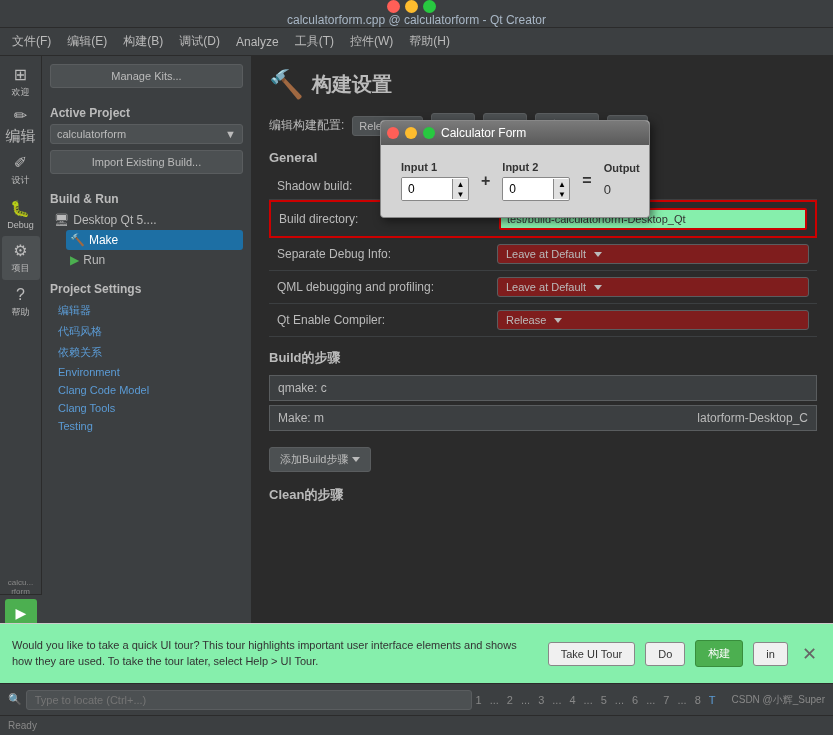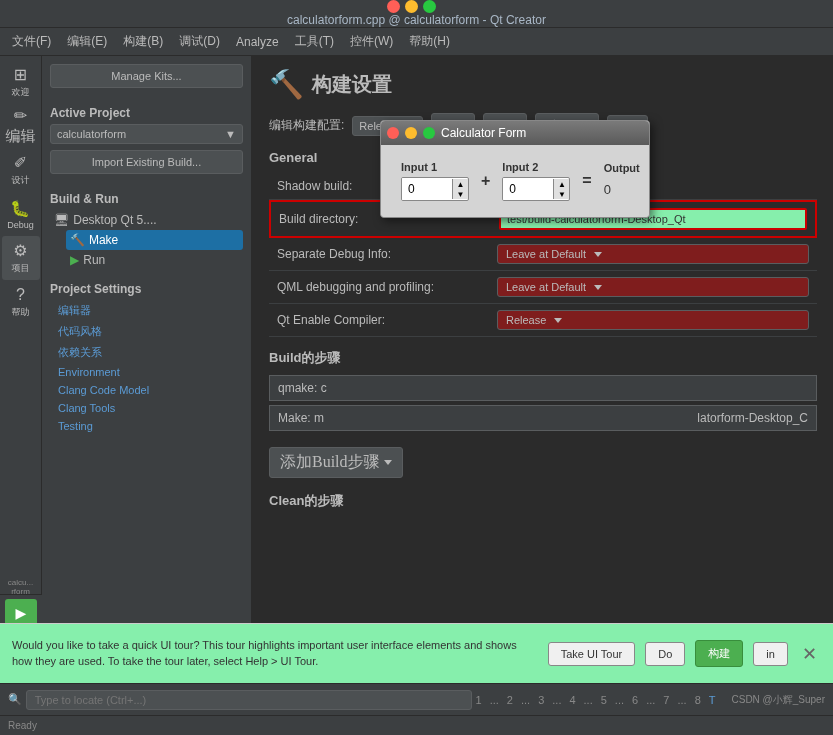--- a/index.html
+++ b/index.html
@@ -48,21 +48,21 @@
     .form-row-label { width: 220px; color: #bbbbbb; font-size: 12px; }
     .form-row-value { flex: 1; }
     .checkbox-val { width: 14px; height: 14px; background: white; border: 1px solid #888; display: flex; align-items: center; justify-content: center; font-size: 11px; color: #333; }
     .dir-input { width: 100%; padding: 3px 6px; background: #ffffff; border: 2px solid #cc0000; color: #333; font-size: 11px; border-radius: 2px; }
     .dropdown-select { padding: 3px 8px; background: #7f1d1d; border: 1px solid #5a5d5f; color: #bbbbbb; font-size: 11px; border-radius: 3px; display: flex; align-items: center; gap: 4px; cursor: pointer; min-width: 130px; }
 
     
     .build-steps-area { margin-top: 12px; }
     .qmake-row { display: flex; align-items: center; padding: 5px 8px; background: #3c3f41; border: 1px solid #5a5d5f; margin-bottom: 4px; font-size: 12px; color: #bbbbbb; }
     .make-row { display: flex; align-items: center; padding: 5px 8px; background: #3c3f41; border: 1px solid #5a5d5f; margin-bottom: 4px; font-size: 12px; color: #bbbbbb; }
-    .add-build-step-btn { padding: 4px 10px; background: #4c5052; border: 1px solid #5a5d5f; color: #bbbbbb; font-size: 16px; border-radius: 3px; cursor: pointer; display: inline-flex; align-items: center; margin-top: 8px; font-family: Liberation Serif, serif; }
+    .add-build-step-btn { padding: 4px 10px; background: #4c5052; border: 1px solid #5a5d5f; color: #bbbbbb; font-size: 11px; border-radius: 3px; cursor: pointer; display: inline-flex; align-items: center; margin-top: 8px; }
 
     .clean-section-title { font-size: 13px; font-weight: bold; color: #bbbbbb; margin: 14px 0 6px 0; }
 
     
     .bottom-bar { height: 32px; background: #3c3f41; display: flex; align-items: center; padding: 0 8px; border-top: 1px solid #2b2b2b; font-size: 11px; color: #888; gap: 4px; }
     .bottom-input { flex: 1; padding: 3px 8px; background: #4c5052; border: 1px solid #5a5d5f; color: #bbbbbb; border-radius: 3px; font-size: 11px; }
     .page-nums { display: flex; gap: 8px; color: #888; font-size: 11px; }
 
     
     .tour-bar { height: 60px; background: #f5f5e8; border-top: 1px solid #ccc; display: flex; align-items: center; padding: 0 12px; gap: 10px; }

